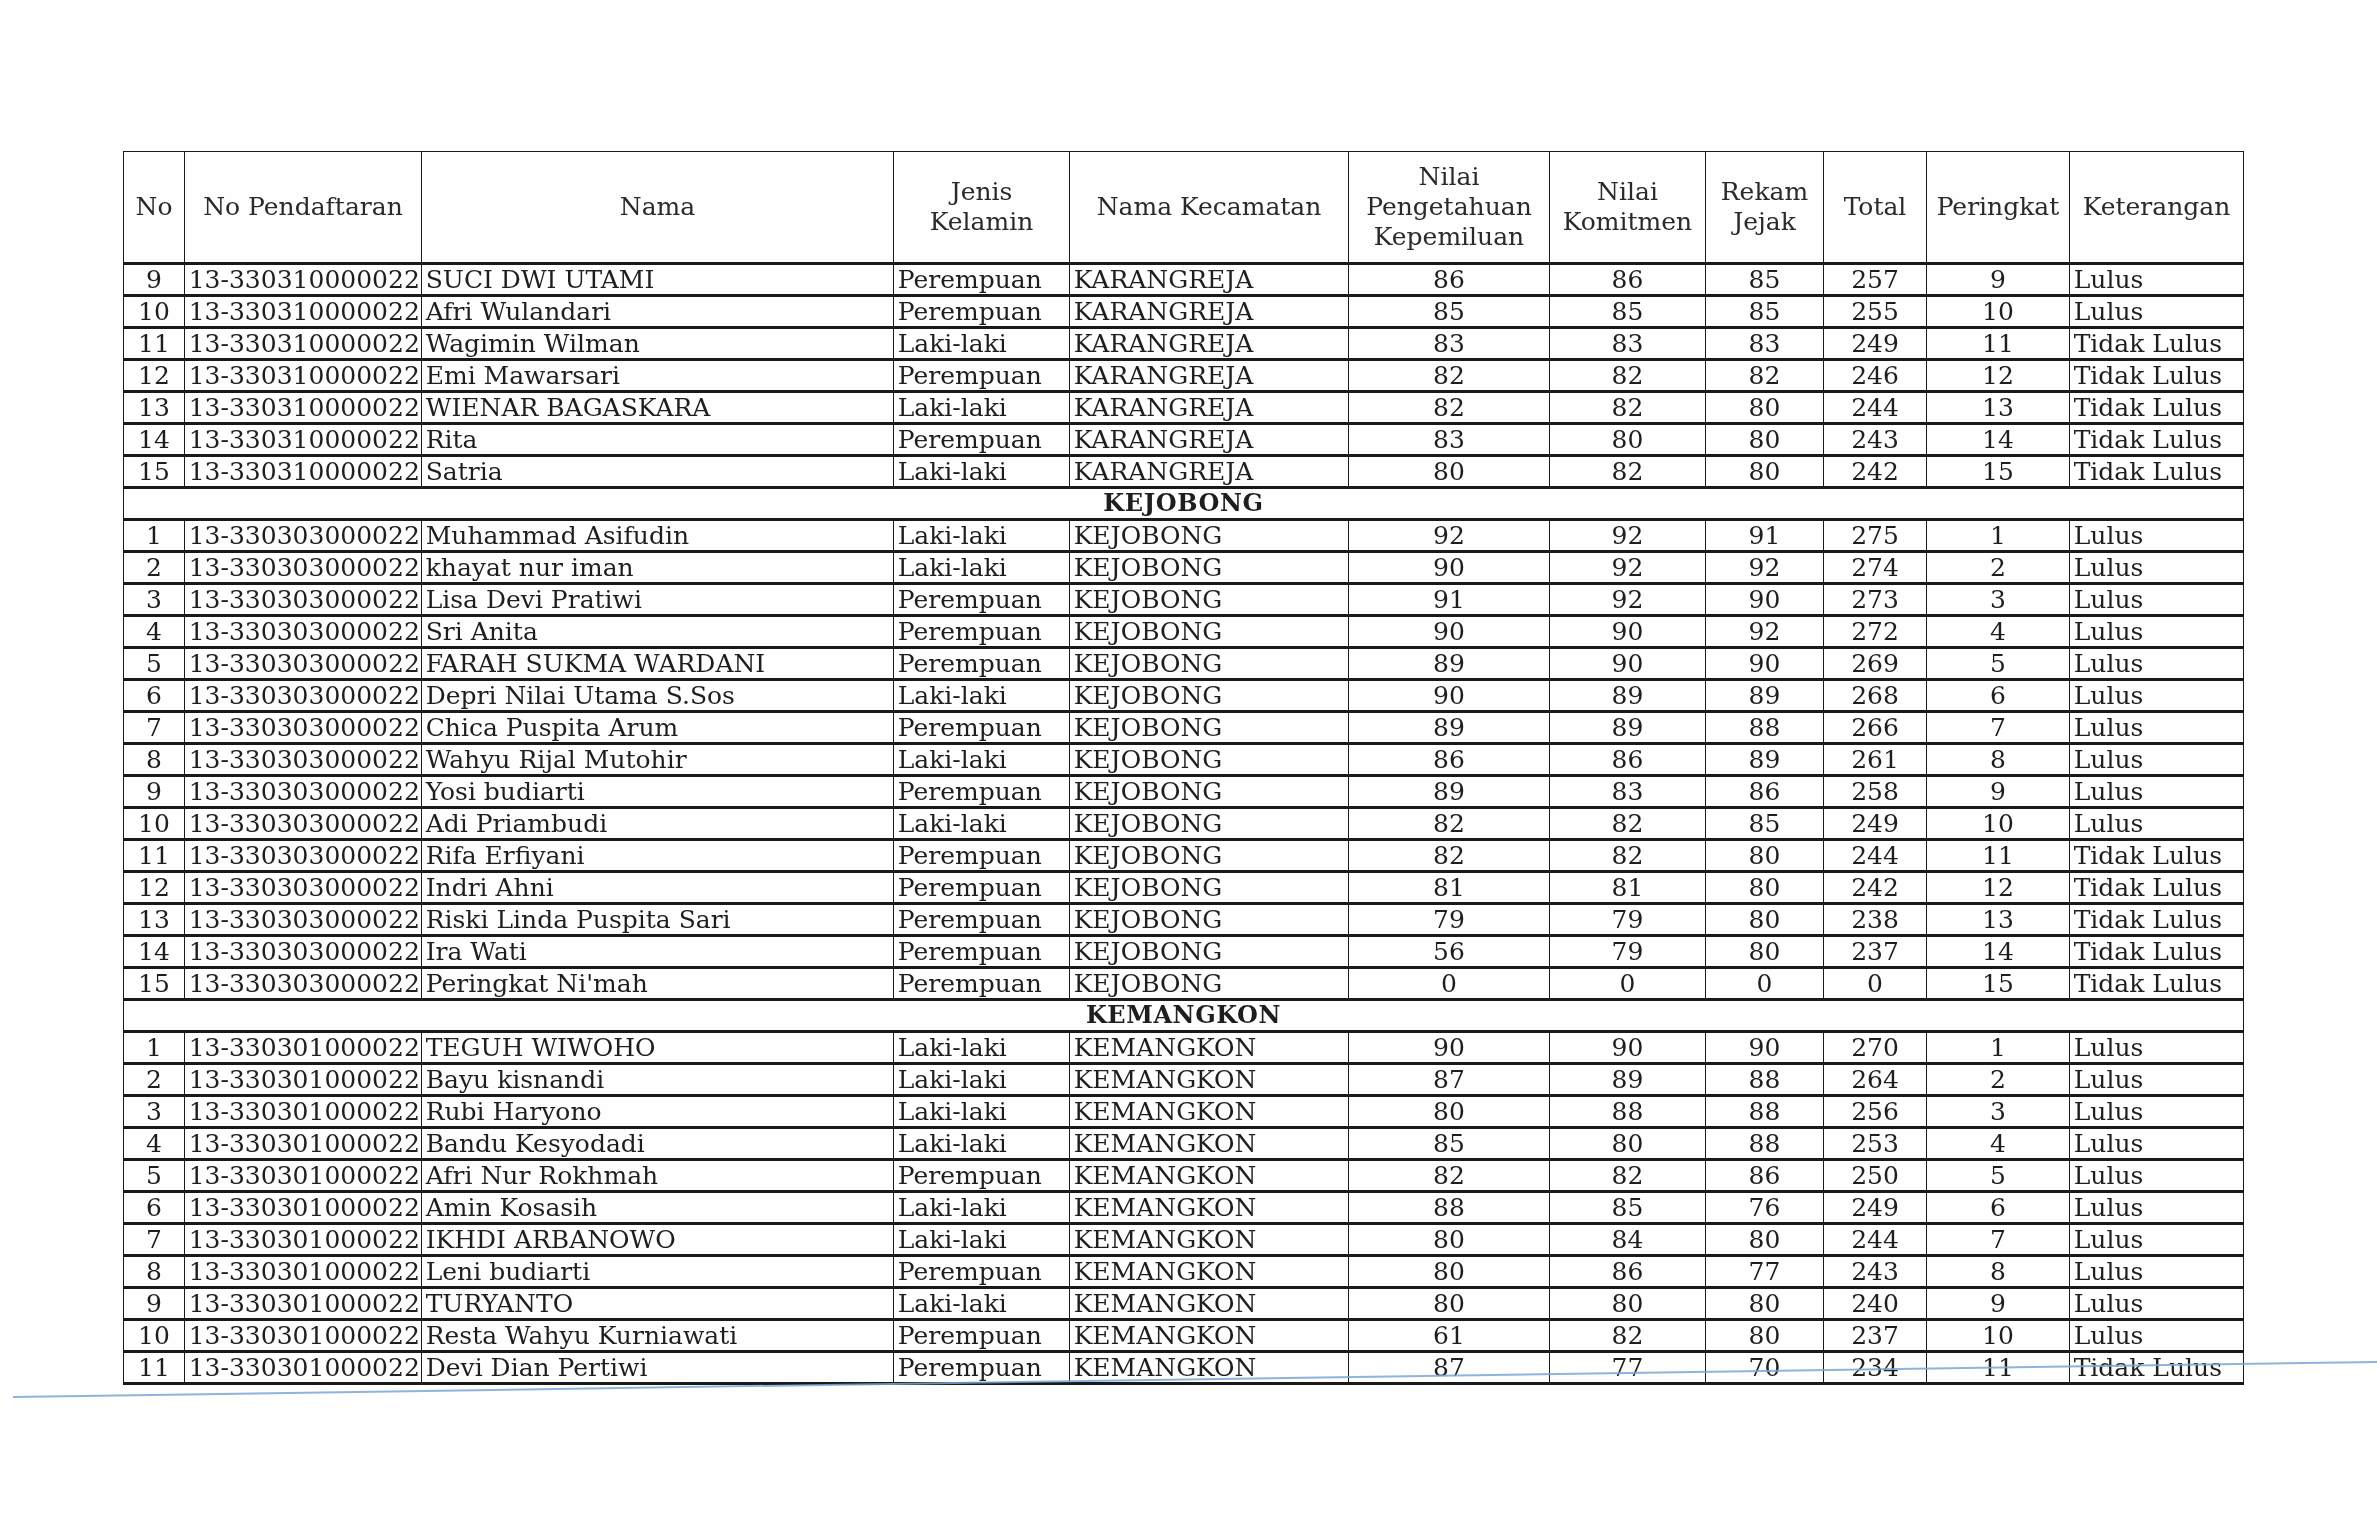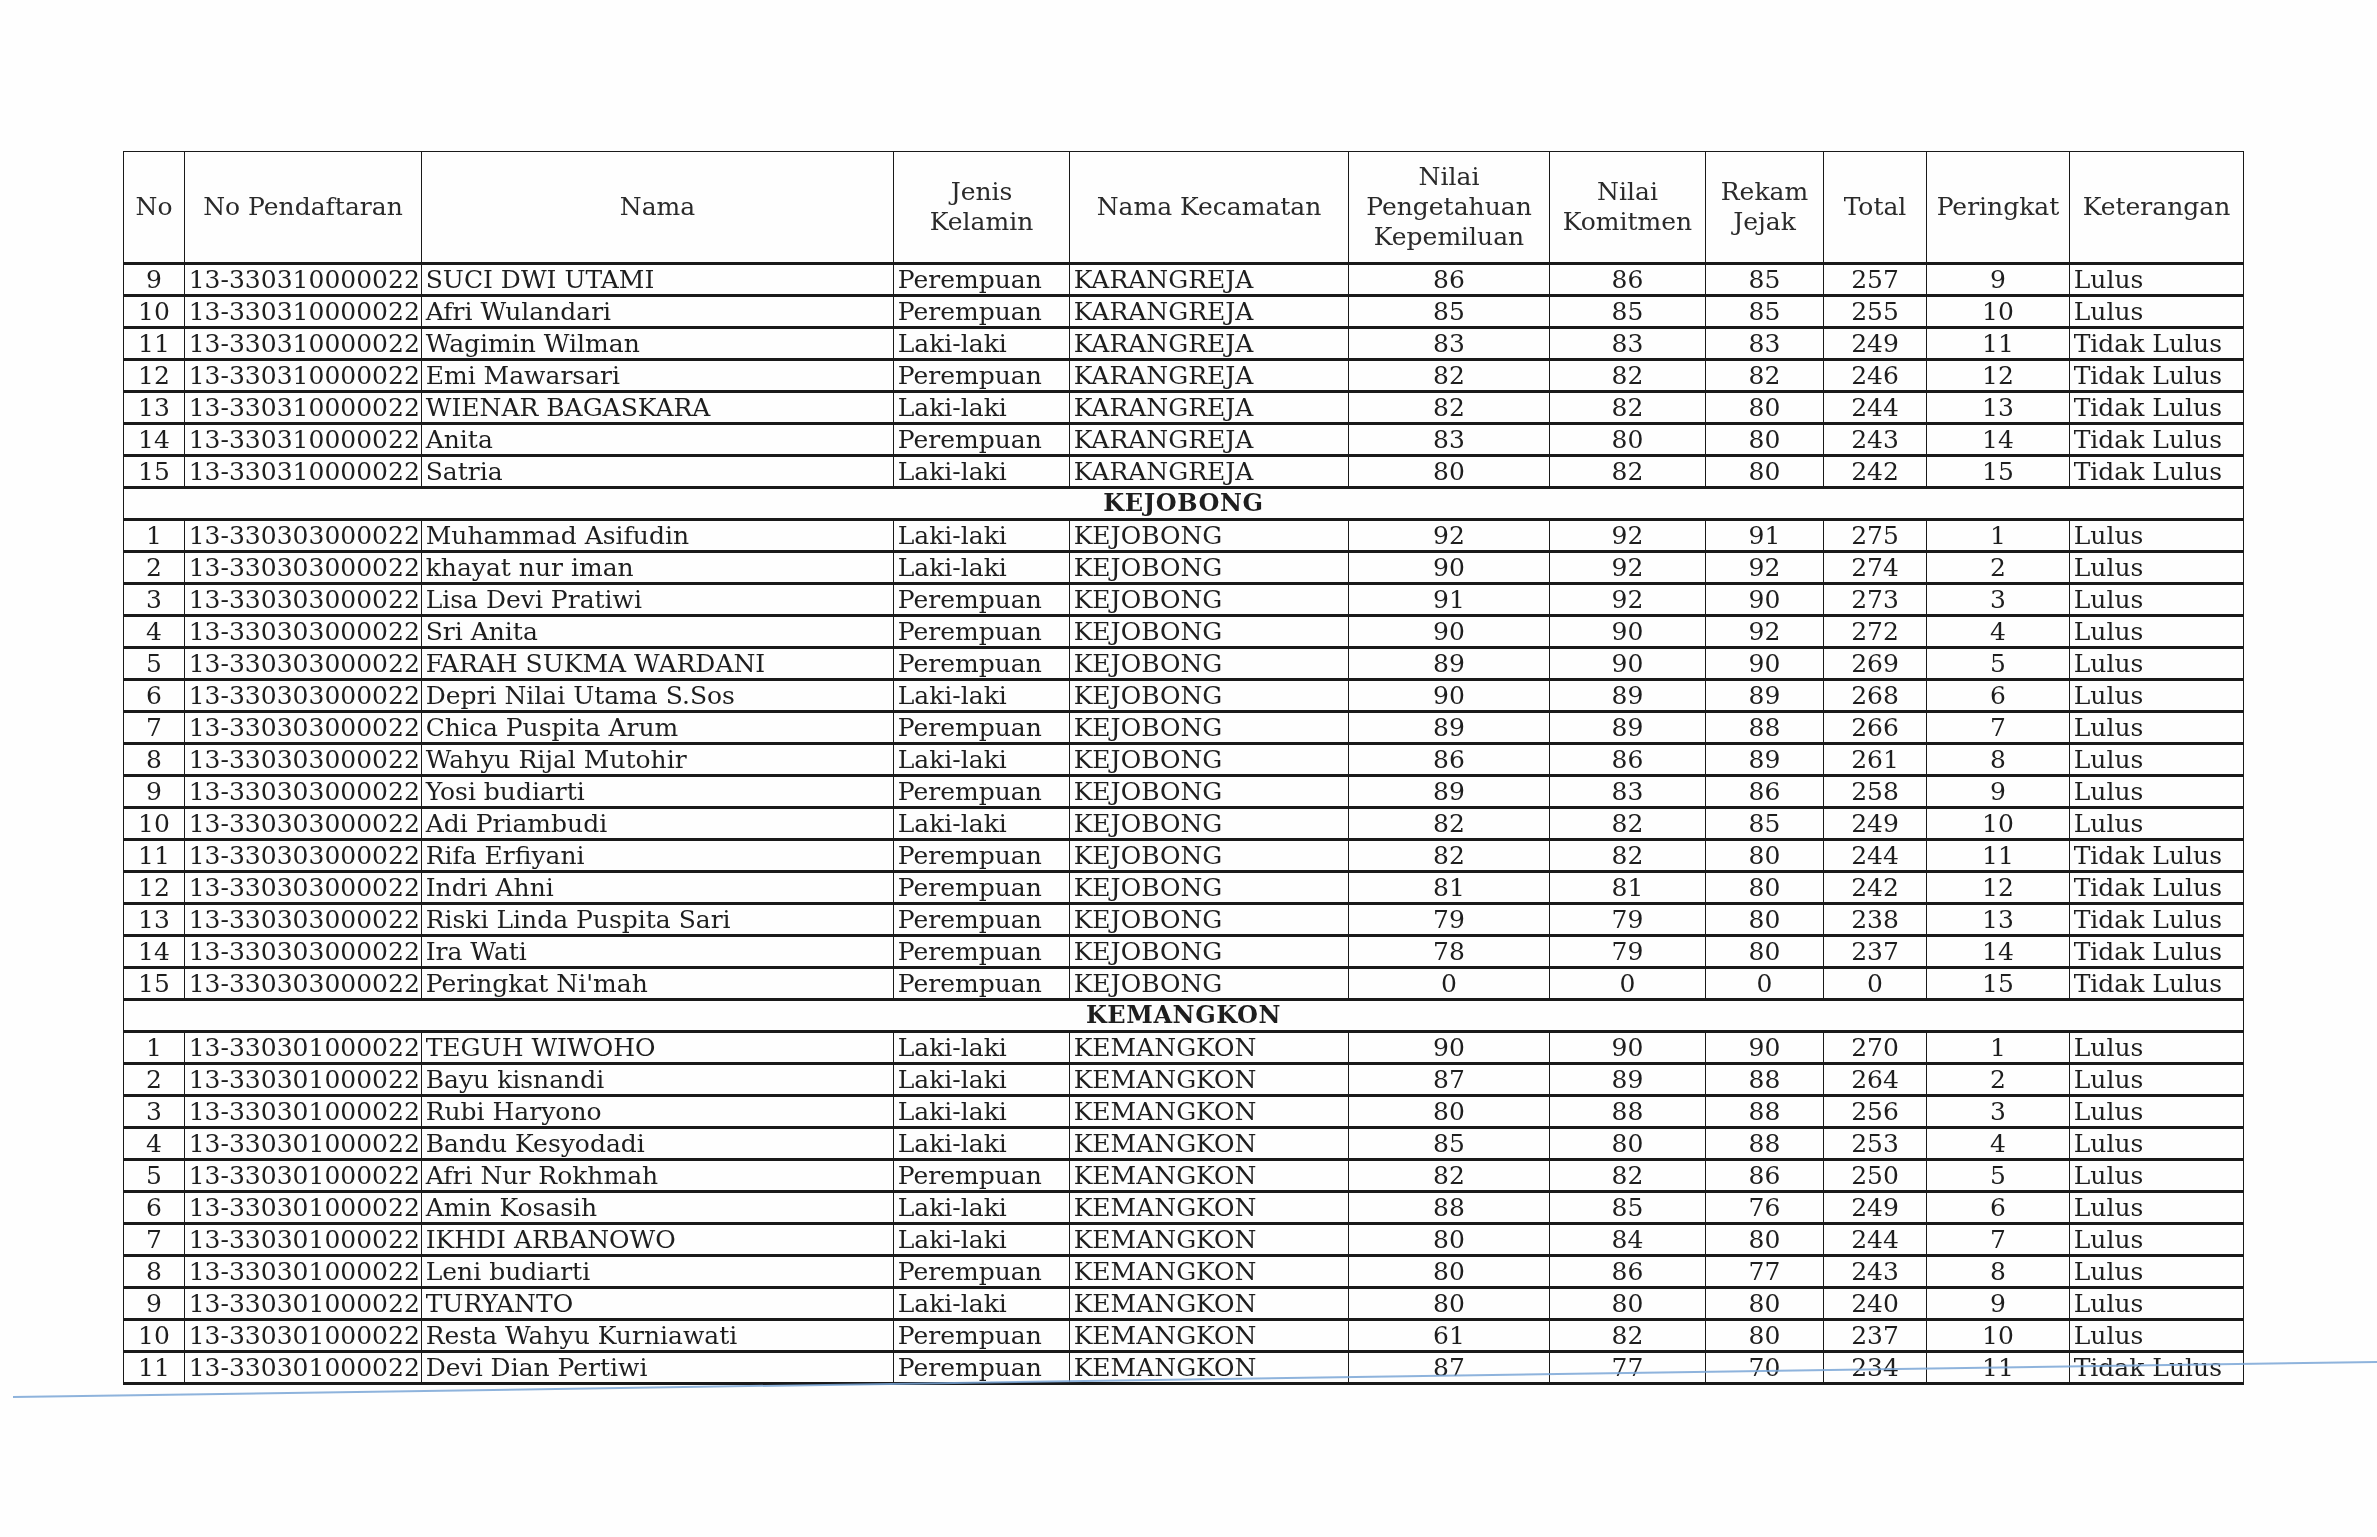--- a/index.html
+++ b/index.html
@@ -125,21 +125,21 @@
           <td class="c">82</td>
           <td class="c">82</td>
           <td class="c">80</td>
           <td class="c">244</td>
           <td class="c">13</td>
           <td class="l">Tidak Lulus</td>
         </tr>
         <tr>
           <td class="c">14</td>
           <td class="l">13-330310000022</td>
-          <td class="l">Anita</td>
+          <td class="l">Rita</td>
           <td class="l">Perempuan</td>
           <td class="l">KARANGREJA</td>
           <td class="c">83</td>
           <td class="c">80</td>
           <td class="c">80</td>
           <td class="c">243</td>
           <td class="c">14</td>
           <td class="l">Tidak Lulus</td>
         </tr>
         <tr>
@@ -326,21 +326,21 @@
           <td class="c">238</td>
           <td class="c">13</td>
           <td class="l">Tidak Lulus</td>
         </tr>
         <tr>
           <td class="c">14</td>
           <td class="l">13-330303000022</td>
           <td class="l">Ira Wati</td>
           <td class="l">Perempuan</td>
           <td class="l">KEJOBONG</td>
-          <td class="c">78</td>
+          <td class="c">56</td>
           <td class="c">79</td>
           <td class="c">80</td>
           <td class="c">237</td>
           <td class="c">14</td>
           <td class="l">Tidak Lulus</td>
         </tr>
         <tr>
           <td class="c">15</td>
           <td class="l">13-330303000022</td>
           <td class="l">Peringkat Ni'mah</td>

